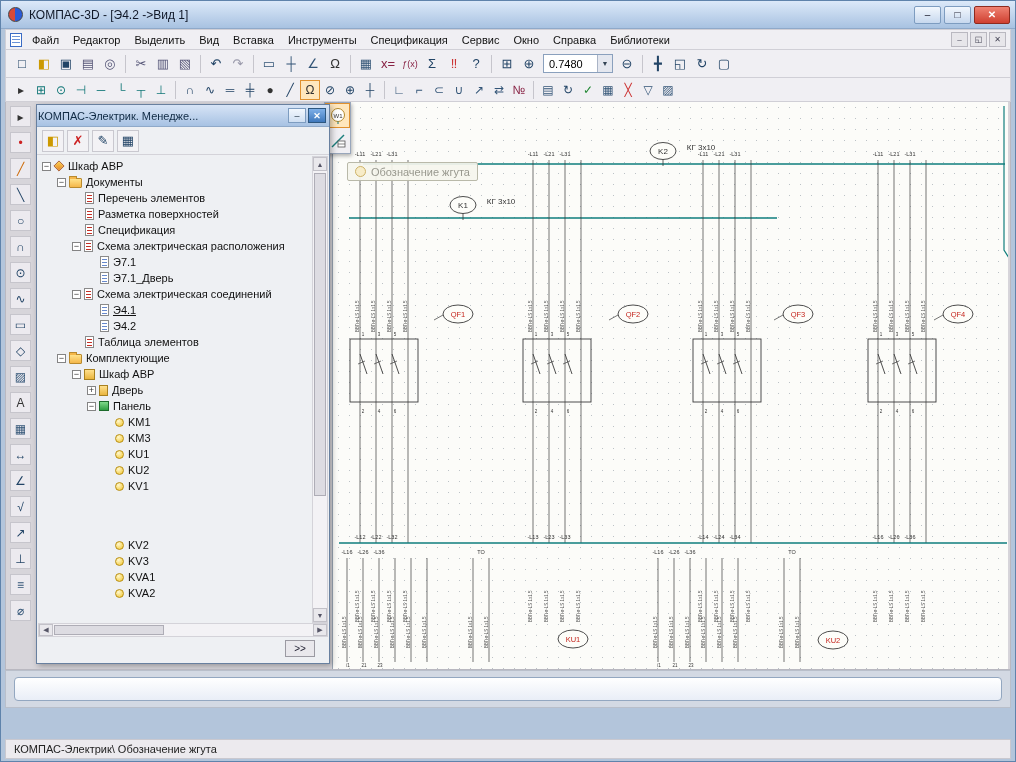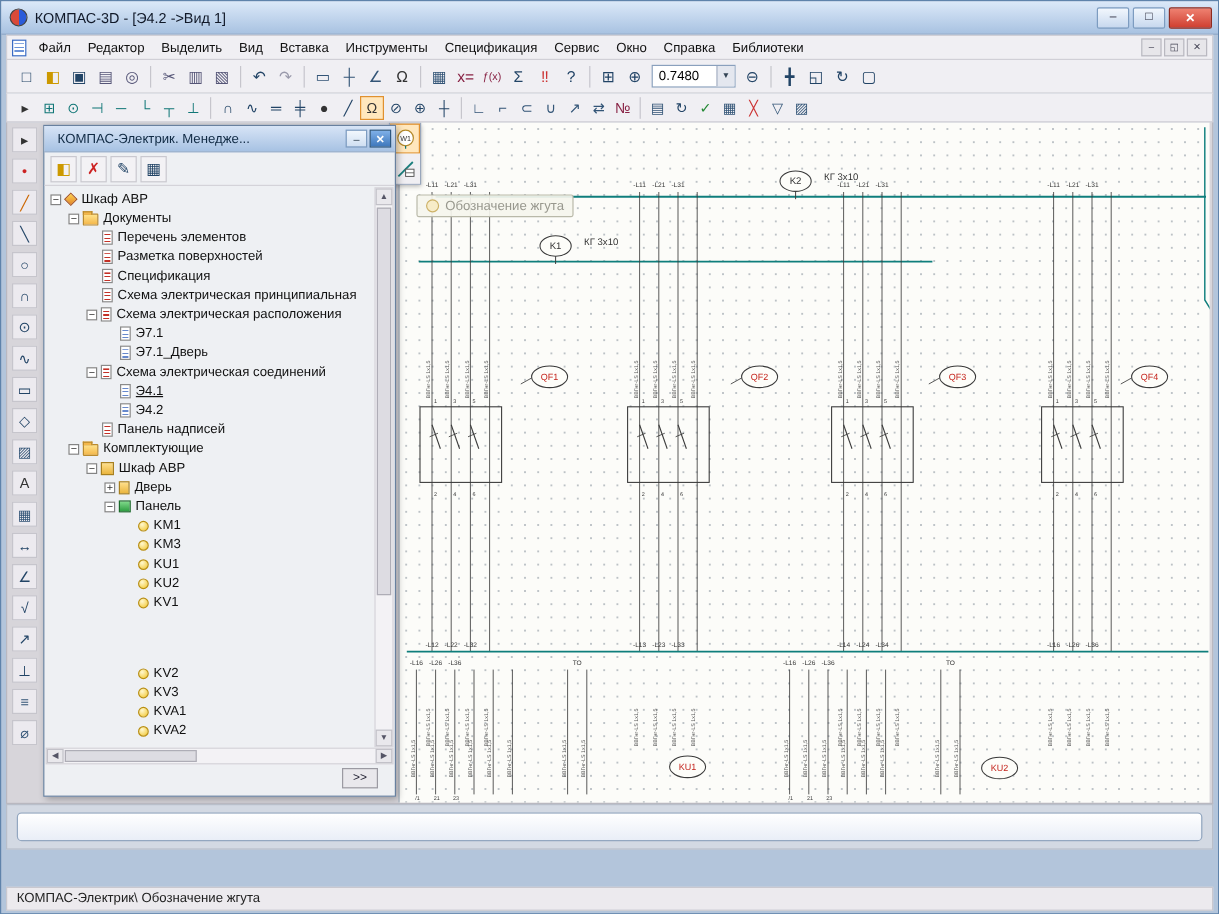--- a/index.html
+++ b/index.html
@@ -45,21 +45,21 @@
 .drawing{position:absolute;left:326px;top:0;right:2px;bottom:0;background-color:#fcfcf9;background-image:radial-gradient(circle,#bcc2c6 .7px,transparent .9px);background-size:11px 11px;border-left:1px solid #9aa6b5;overflow:hidden}
 .drawing svg{display:block;font-family:"Liberation Sans",sans-serif}
 .dtooltip{position:absolute;left:14px;top:60px;height:19px;display:flex;align-items:center;gap:5px;padding:0 7px;background:rgba(245,245,237,.92);border:1px solid #b9b9a9;color:#98988e;font-size:11px;border-radius:2px}
 .tt-ic{width:11px;height:11px;border-radius:50%;border:1px solid #cdb268;background:#f7ecc8;flex:none}
 .flyout{position:absolute;left:318px;top:0;width:27px;display:flex;flex-direction:column;background:#f0eff3;border:1px solid #98a6bb;box-shadow:1px 2px 4px rgba(0,0,0,.3)}
 .fbtn{width:25px;height:25px;background:#f0eff3;border:none;display:flex;align-items:center;justify-content:center}
 .fbtn.hl{background:#ffe7bd;outline:1px solid #e0912f;outline-offset:-1px}
 
 
 .palette{position:absolute;left:30px;top:2px;width:294px;height:560px;background:#eef0f3;border:1px solid #68809f;box-shadow:2px 2px 6px rgba(0,0,0,.3);display:flex;flex-direction:column}
-.palette-title{height:22px;flex:none;background:linear-gradient(#d7e4f6,#a7c2e3);display:flex;align-items:center;padding:0 3px 0 11px;font-size:11px;color:#102a44;border-bottom:1px solid #8fa9c9}
+.palette-title{height:22px;flex:none;background:linear-gradient(#d7e4f6,#a7c2e3);display:flex;align-items:center;padding:0 3px 0 1px;font-size:11px;color:#102a44;border-bottom:1px solid #8fa9c9}
 .pt-text{flex:1;white-space:nowrap;overflow:hidden}
 .pbtn{width:18px;height:15px;font-size:9px;margin-left:2px;display:flex;align-items:center;justify-content:center;border:1px solid #7d9cc0;background:linear-gradient(#f2f7fd,#cfdff2);color:#234}
 .pbtn.pclose{background:linear-gradient(#7fb0e8,#3f78bc);color:#fff;border-color:#2d577f;font-weight:bold}
 .palette-toolbar{height:28px;flex:none;display:flex;align-items:center;gap:3px;padding:0 5px;border-bottom:1px solid #d4d3d9}
 .ptbtn{width:22px;height:22px;border:1px solid #c9c8cf;background:#f3f2f5;font-size:13px;display:flex;align-items:center;justify-content:center}
 .tree-wrap{position:relative;flex:1;overflow:hidden}
 .tree{position:absolute;left:3px;top:3px;right:18px;bottom:0;overflow:hidden;font-size:11px;color:#111}
 .trow{display:flex;align-items:center;height:16px;white-space:nowrap;overflow:hidden}
 .texp{width:9px;height:9px;border:1px solid #848484;background:#fff;font-size:9px;line-height:7px;text-align:center;margin-right:3px;flex:none;color:#333}
 .texp-sp{width:13px;flex:none}
@@ -655,25 +655,20 @@
               <span class="texp-sp"></span>
               <span class="ticon i-doc"></span>
               <span class="tlabel">Разметка поверхностей</span>
             </div>
             <div class="trow" style="padding-left: 32px;">
               <span class="texp-sp"></span>
               <span class="ticon i-doc"></span>
               <span class="tlabel">Спецификация</span>
             </div>
             <div class="trow" style="padding-left: 32px;">
-              <span class="texp-sp"></span>
-              <span class="ticon i-doc"></span>
-              <span class="tlabel">Схема электрическая принципиальная</span>
-            </div>
-            <div class="trow" style="padding-left: 32px;">
               <span class="texp">−</span>
               <span class="ticon i-doc"></span>
               <span class="tlabel">Схема электрическая расположения</span>
             </div>
             <div class="trow" style="padding-left: 47px;">
               <span class="texp-sp"></span>
               <span class="ticon i-sheet"></span>
               <span class="tlabel">Э7.1</span>
             </div>
             <div class="trow" style="padding-left: 47px;">
@@ -692,21 +687,21 @@
               <span class="tlabel">Э4.1</span>
             </div>
             <div class="trow" style="padding-left: 47px;">
               <span class="texp-sp"></span>
               <span class="ticon i-sheet"></span>
               <span class="tlabel">Э4.2</span>
             </div>
             <div class="trow" style="padding-left: 32px;">
               <span class="texp-sp"></span>
               <span class="ticon i-doc"></span>
-              <span class="tlabel">Панель надписей</span>
+              <span class="tlabel">Таблица элементов</span>
             </div>
             <div class="trow" style="padding-left: 17px;">
               <span class="texp">−</span>
               <span class="ticon i-folder"></span>
               <span class="tlabel">Комплектующие</span>
             </div>
             <div class="trow" style="padding-left: 32px;">
               <span class="texp">−</span>
               <span class="ticon i-cabinet"></span>
               <span class="tlabel">Шкаф АВР</span>

